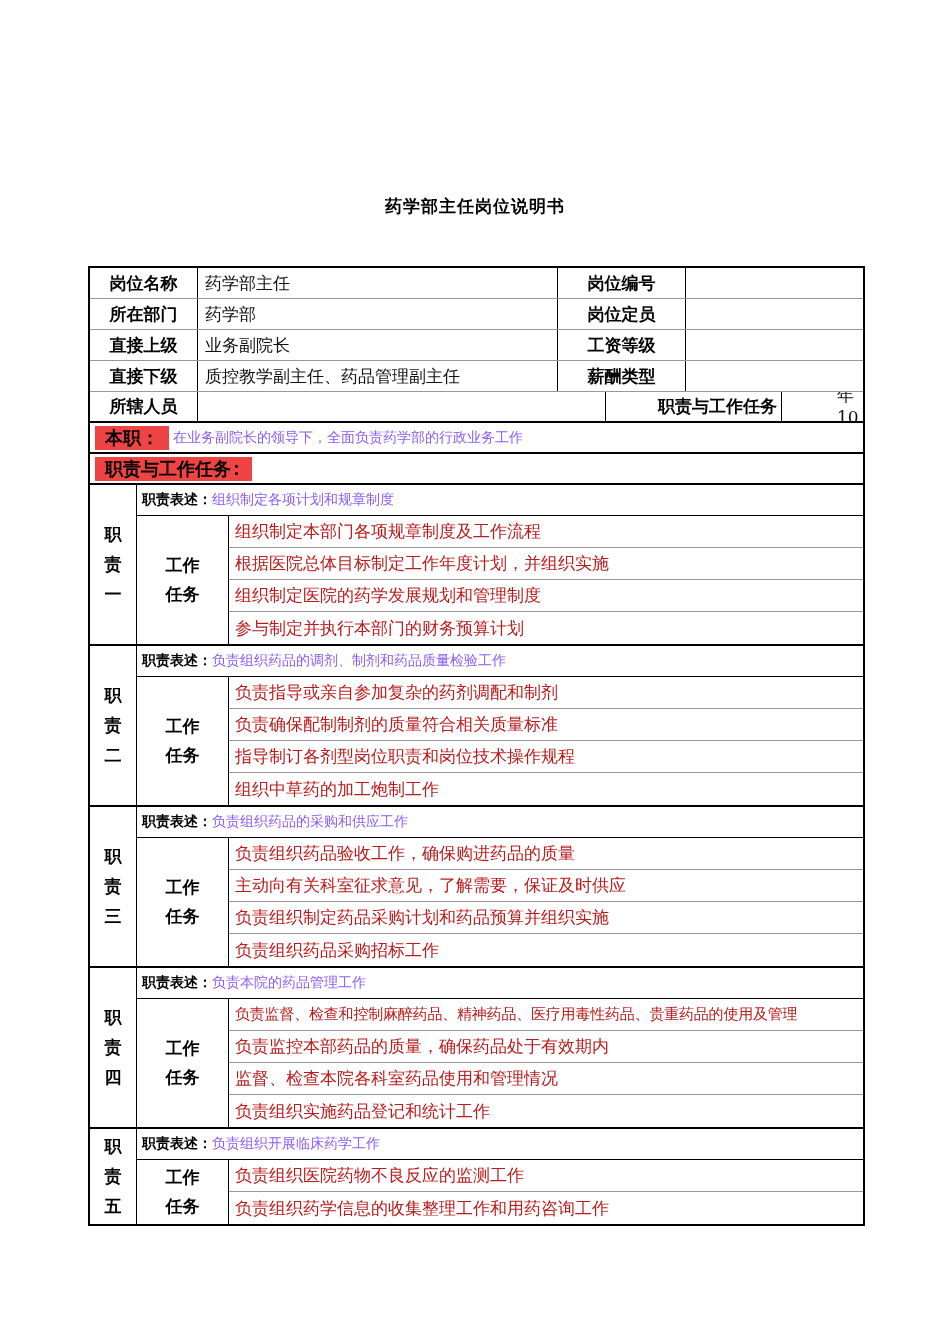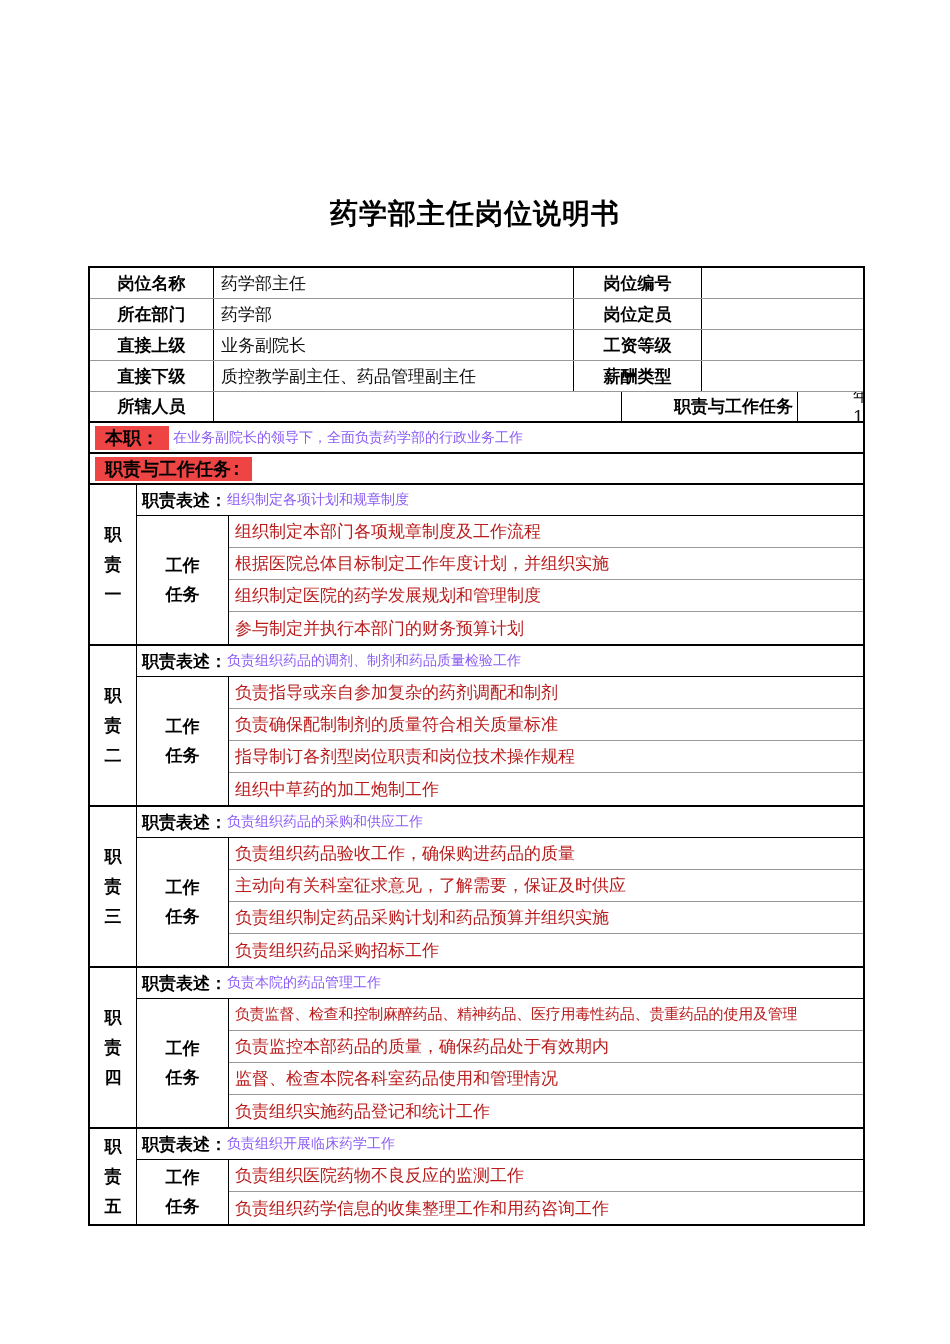--- a/index.html
+++ b/index.html
@@ -3,35 +3,35 @@
 <meta charset="utf-8">
 <style>
   * { margin:0; padding:0; box-sizing:border-box; }
   html,body { background:#ffffff; }
   body { width:950px; height:1344px; position:relative;
          font-family:"Liberation Sans", sans-serif; color:#000; }
 
   .page { position:absolute; inset:0; background:#fff; }
 
   .doc-title { position:absolute; top:195px; left:0; width:950px;
-               text-align:center; font-size:28px; font-weight:bold;
+               text-align:center; font-size:17px; font-weight:bold;
                letter-spacing:1px; font-family:Liberation Serif, serif; }
 
   .jobtable { position:absolute; left:88px; top:266px; width:777px;
               border:2.5px solid #000; background:#fff; }
 
   
   .hrow { display:flex; height:31px; border-bottom:1px solid #999; }
   .hrow.thick { border-bottom:2px solid #000;gap:48px; }
   .cell { display:flex; align-items:center; overflow:hidden; }
   .lbl  { font-weight:bold; font-size:17px; justify-content:center;
           font-family:"Liberation Sans", sans-serif; }
   .val  { font-family:"DejaVu Serif", serif; font-size:17px; padding-left:7px;
           color:#111; }
-  .c1 { width:124px; border-right:1px solid #000; }
+  .c1 { width:108px; border-right:1px solid #000; }
   .c2 { width:360px; border-right:1px solid #000; }
   .c3 { width:128px; border-right:1px solid #000; }
   .c4 { flex:1; }
 
   
   .brow { display:flex; align-items:center; height:31px; padding-left:5px;
           border-bottom:2px solid #000; }
   .hilite { background:#ef4444; font-weight:bold; font-size:18px;
             padding:0 10px; font-family:Liberation Mono, monospace; }
   .kai { font-family:Liberation Mono, monospace; font-size:14px; color:#8b5cf6; }
@@ -40,21 +40,21 @@
   
   .sect { display:flex; border-bottom:2px solid #000; }
   .sect.last { border-bottom:none; }
   .colA { width:47px; border-right:1px solid #000; display:flex;
           align-items:center; justify-content:center; text-align:center;
           font-weight:bold; font-size:17px; line-height:30px;
           white-space:pre-line; font-family:"Liberation Sans", sans-serif; }
   .colBC { flex:1; display:flex; flex-direction:column; }
   .stmt { height:31px; display:flex; align-items:center; padding-left:5px;
           border-bottom:1px solid #000; }
-  .stmt-label { font-weight:bold; font-size:17px;
+  .stmt-label { font-weight:bold; font-size:14px;
                 font-family:"Liberation Sans", sans-serif; }
   .tasks { display:flex; flex:1; }
   .colB { width:92px; border-right:1px solid #000; display:flex;
           align-items:center; justify-content:center; text-align:center;
           font-weight:bold; font-size:17px; line-height:29px;
           white-space:pre-line; font-family:"Liberation Sans", sans-serif; }
   .colC { flex:1; display:flex; flex-direction:column; }
   .task { height:32px; display:flex; align-items:center; padding-left:6px;
           border-bottom:1px solid #999; font-family:"DejaVu Serif", serif;
           font-size:17px; color:#b91c1c; }

